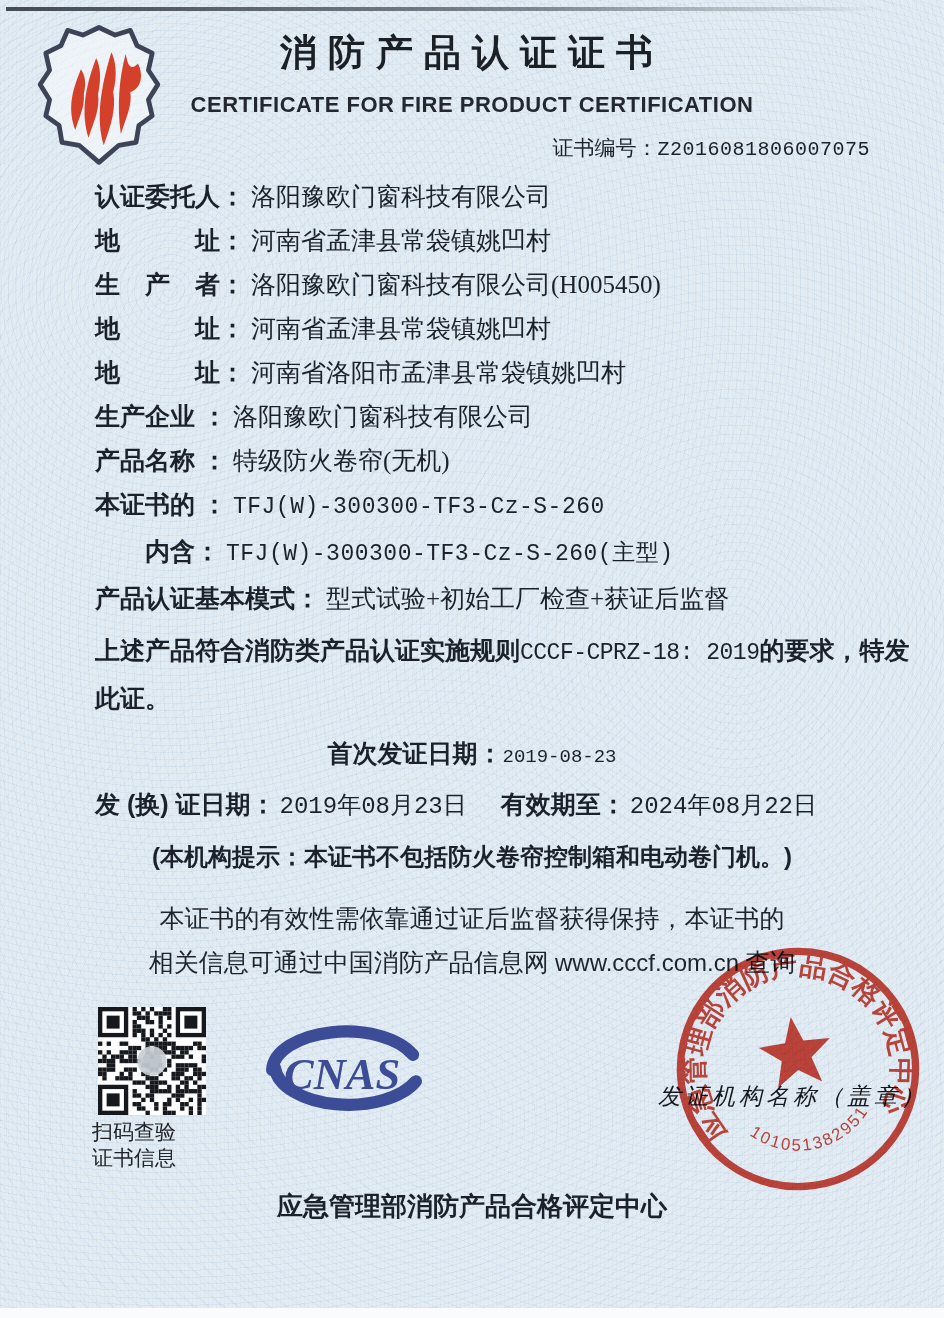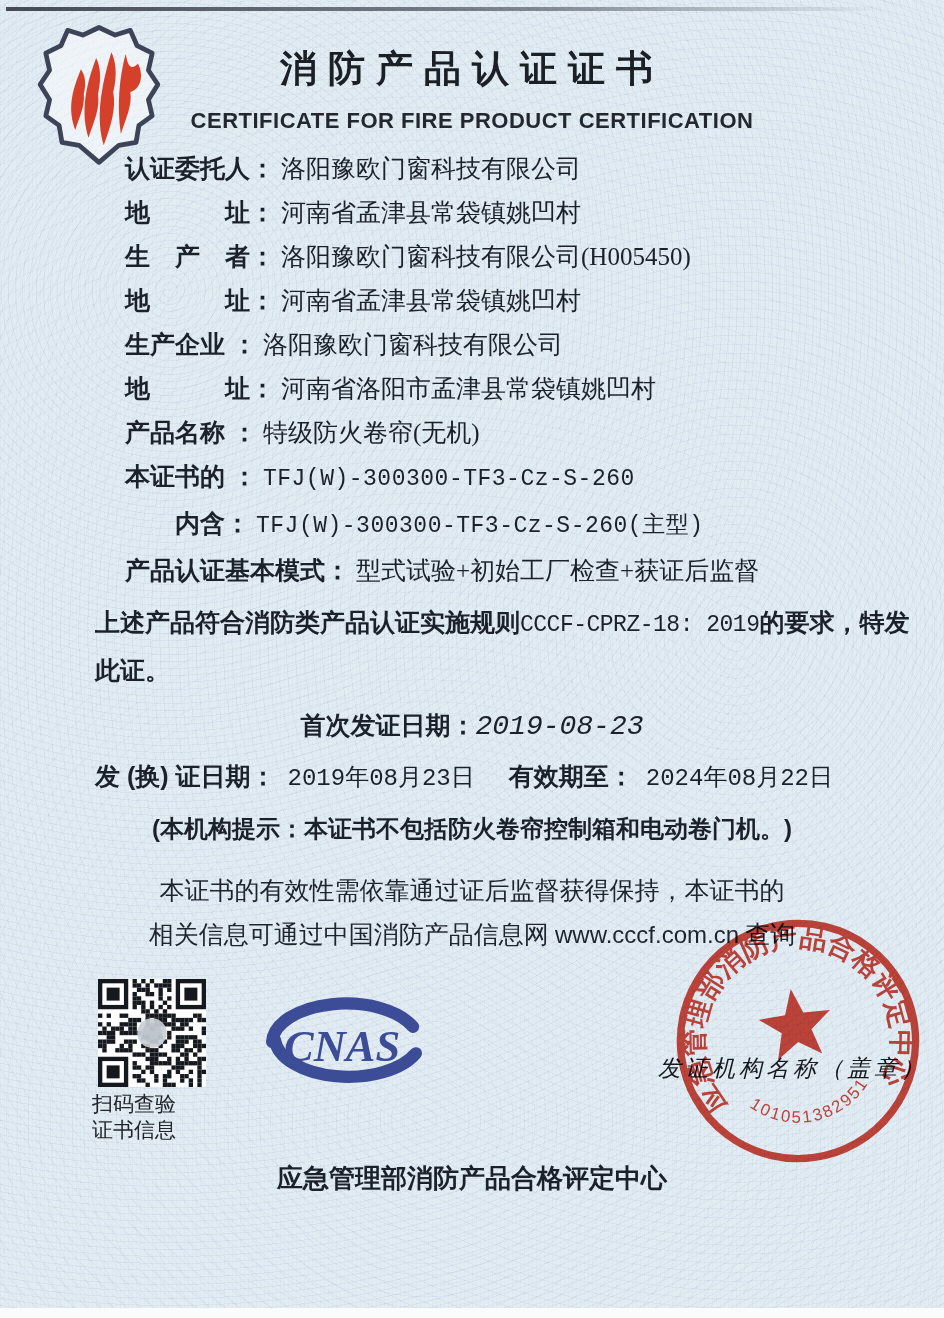--- a/index.html
+++ b/index.html
@@ -20,44 +20,44 @@
       repeating-radial-gradient(circle at 78% 48%, rgba(110,150,195,.09) 0 1px, transparent 1px 9px),
       repeating-radial-gradient(circle at 45% 85%, rgba(110,150,195,.07) 0 1px, transparent 1px 11px),
       repeating-linear-gradient(90deg, rgba(140,170,205,.06) 0 1px, transparent 1px 4px);
   }
   .scan-top{position:absolute;left:6px;top:7px;width:880px;height:4px;
     background:linear-gradient(90deg, rgba(30,35,46,.8), rgba(30,35,46,.5) 60%, rgba(30,35,46,0));}
   .scan-bottom{position:absolute;left:0;bottom:0;width:944px;height:10px;background:#fafbfc;}
 
   .logo{position:absolute;left:26px;top:18px;width:146px;height:152px;}
 
-  .title{padding-top:44px;text-align:center;font-family:"Liberation Sans",sans-serif;
+  .title{padding-top:28px;text-align:center;font-family:"Liberation Sans",sans-serif;
     font-weight:bold;font-size:37px;letter-spacing:11px;color:#1b1f26;}
   .subtitle{margin-top:14px;text-align:center;font-family:"Liberation Sans",sans-serif;
     font-weight:600;font-size:22px;letter-spacing:.5px;color:#232830;}
   .certno{margin-top:16px;padding-right:74px;text-align:right;font-size:21px;}
   .certno .num{font-family:"Liberation Mono",monospace;font-size:20px;letter-spacing:.5px;}
 
   .fields{margin:20px 0 0 95px;}
   .frow{margin-bottom:15px;font-size:25px;line-height:29px;white-space:nowrap;}
-  .frow .lab{font-family:"Liberation Sans",sans-serif;font-weight:bold;white-space:pre;margin-left:30px;}
+  .frow .lab{font-family:"Liberation Sans",sans-serif;font-weight:bold;white-space:pre;}
   .frow .val{font-family:"Liberation Serif",serif;margin-left:6px;}
   .frow .val.mono{font-family:"Liberation Mono","Liberation Serif",monospace;font-size:23px;letter-spacing:.5px;}
 
   .statement{margin:10px 20px 0 95px;font-family:"Liberation Sans",sans-serif;
     font-weight:bold;font-size:25px;line-height:45px;}
   .statement .code{font-family:"Liberation Mono",monospace;font-weight:normal;font-size:23px;letter-spacing:-.5px;}
 
   .first-issue{margin-top:16px;text-align:center;font-size:25px;}
   .first-issue .lab{font-family:"Liberation Sans",sans-serif;font-weight:bold;}
-  .first-issue .val{font-family:"Liberation Mono","Liberation Serif",monospace;font-size:28px;margin-left:0;font-style:italic;}
+  .first-issue .val{font-family:"Liberation Mono","Liberation Serif",monospace;font-size:19px;margin-left:0;}
 
   .issue-row{margin:18px 0 0 95px;font-size:25px;white-space:nowrap;}
   .issue-row .lab{font-family:"Liberation Sans",sans-serif;font-weight:bold;}
-  .issue-row .val{font-family:"Liberation Mono","Liberation Serif",monospace;font-size:24px;margin-left:12px;}
+  .issue-row .val{font-family:"Liberation Mono","Liberation Serif",monospace;font-size:24px;margin-left:4px;}
   .issue-row .gap{display:inline-block;width:34px;}
 
   .note{margin-top:20px;text-align:center;font-family:"Liberation Sans",sans-serif;
     font-weight:bold;font-size:24px;}
 
   .validity{margin-top:24px;text-align:center;font-size:25px;line-height:44px;color:#1d242d;}
   .validity .url{font-family:"Liberation Sans",sans-serif;font-size:24px;}
 
   .bottom-zone{position:relative;height:192px;margin-top:10px;}
   .qr{position:absolute;left:98px;top:12px;width:108px;height:108px;}
@@ -85,28 +85,31 @@
       <path d="M75,10 L58,18 L42,13 L35,29 L19,37 L23,55 L13,70 L23,86 L19,103 L33,113 L36,131 L54,134 L75,152 L96,134 L114,131 L117,113 L131,103 L127,86 L137,70 L127,55 L131,37 L115,29 L108,13 L92,18 Z" fill="rgba(250,252,254,.55)" stroke="var(--shield_navy)" stroke-width="5" stroke-linejoin="round"></path>
       <path d="M56,54 C46,78 42,96 50,118 C55,102 60,94 59,80 C62,68 60,60 56,54 Z" fill="var(--flame_red)"></path>
       <path d="M72,42 C60,74 56,100 64,126 C70,108 76,96 74,80 C78,62 76,50 72,42 Z" fill="var(--flame_red)"></path>
       <path d="M88,36 C76,76 72,106 80,134 C88,112 93,96 90,78 C95,58 92,44 88,36 Z" fill="var(--flame_red)"></path>
       <path d="M103,38 C96,64 94,94 98,122 C104,104 110,92 108,78 C120,74 122,60 116,48 C111,54 107,52 105,46 Z" fill="var(--flame_red)"></path>
     </svg>
   </div>
 
   <div class="title">消防产品认证证书</div>
   <div class="subtitle">CERTIFICATE FOR FIRE PRODUCT CERTIFICATION</div>
+  <div class="certno">
+    <span class="lab">证书编号：</span><span class="num">Z2016081806007075</span>
+  </div>
 
   <div class="fields">
     <div class="frow"><span class="lab">认证委托人：</span><span class="val">洛阳豫欧门窗科技有限公司</span></div>
     <div class="frow"><span class="lab">地　　　址：</span><span class="val">河南省孟津县常袋镇姚凹村</span></div>
     <div class="frow"><span class="lab">生　产　者：</span><span class="val">洛阳豫欧门窗科技有限公司(H005450)</span></div>
     <div class="frow"><span class="lab">地　　　址：</span><span class="val">河南省孟津县常袋镇姚凹村</span></div>
+    <div class="frow"><span class="lab">地　　　址：</span><span class="val">河南省洛阳市孟津县常袋镇姚凹村</span></div>
     <div class="frow"><span class="lab">生产企业 ：</span><span class="val">洛阳豫欧门窗科技有限公司</span></div>
-    <div class="frow"><span class="lab">地　　　址：</span><span class="val">河南省洛阳市孟津县常袋镇姚凹村</span></div>
     <div class="frow"><span class="lab">产品名称 ：</span><span class="val">特级防火卷帘(无机)</span></div>
     <div class="frow"><span class="lab">本证书的 ：</span><span class="val mono">TFJ(W)-300300-TF3-Cz-S-260</span></div>
     <div class="frow"><span class="lab">　　内含：</span><span class="val mono">TFJ(W)-300300-TF3-Cz-S-260(主型)</span></div>
     <div class="frow"><span class="lab">产品认证基本模式：</span><span class="val">型式试验+初始工厂检查+获证后监督</span></div>
   </div>
 
   <div class="statement">
     <span>上述产品符合消防类产品认证实施规则</span><span class="code">CCCF-CPRZ-18: 2019</span><span>的要求，特发</span><br>
     <span>此证。</span>
   </div>

